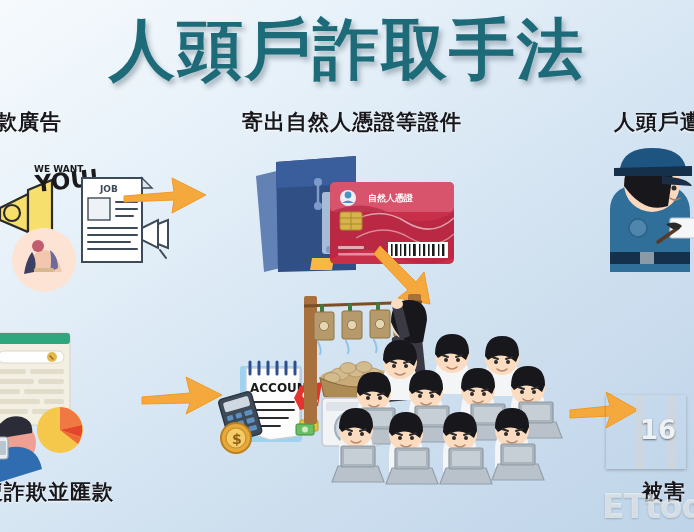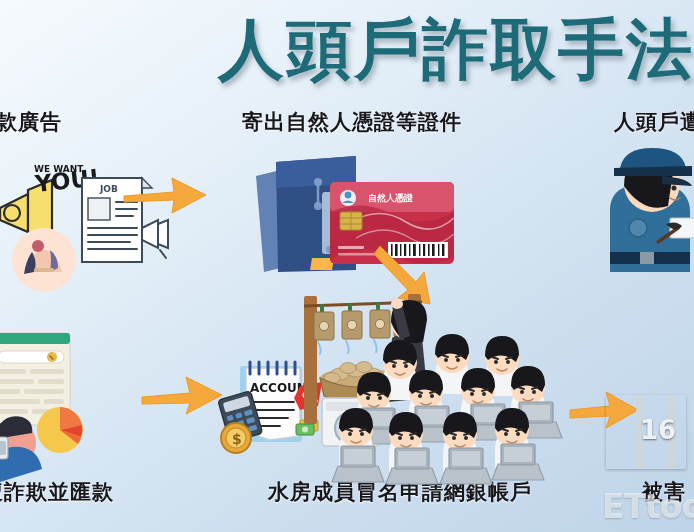--- a/index.html
+++ b/index.html
@@ -6,21 +6,21 @@
   body{
     width:694px;height:532px;overflow:hidden;
     font-family:"DejaVu Sans","Liberation Sans",sans-serif;
   }
   #stage{
     position:relative;width:694px;height:532px;overflow:hidden;
     background:linear-gradient(145deg,#f6fafd 0%,#eaf3fa 22%,#dbe9f5 45%,#cfe0ef 65%,#c6d9ec 85%,#bfd4e8 100%);
   }
   
   .title{
-    position:absolute;left:0;top:8px;width:694px;text-align:right;
+    position:absolute;left:0;top:8px;width:694px;text-align:center;
     font-size:66px;line-height:84px;font-weight:bold;letter-spacing:2px;
     color:#1d6b79;
     text-shadow:3px 4px 5px rgba(90,110,125,.45);
     white-space:nowrap;
   }
   
   .cap{
     position:absolute;font-size:21px;font-weight:bold;color:#17171c;
     white-space:nowrap;letter-spacing:1px;
     text-shadow:0 1px 2px rgba(255,255,255,.85);
@@ -60,21 +60,20 @@
 <body>
 
 <div id="stage">
 
   <div class="title">人頭戶詐取手法</div>
 
   <div class="cap cap-1">成貸款廣告</div>
   <div class="cap cap-2">寄出自然人憑證等證件</div>
   <div class="cap cap-3">人頭戶遭</div>
   <div class="cap cap-4">遭詐欺並匯款</div>
-  <div class="cap cap-5">水房成員冒名申請網銀帳戶</div>
   <div class="cap cap-6">被害</div>
 
   <div class="art" style="left:-8px;top:150px;">
     <svg width="190" height="135" viewBox="0 0 190 135">
 
       <g>
         <path d="M8 58 L36 44 L36 82 L8 70 Z" fill="#f7df6e" stroke="#2b2b2b" stroke-width="2.2"></path>
         <path d="M36 40 L60 30 L60 96 L36 86 Z" fill="#f7df6e" stroke="#2b2b2b" stroke-width="2.2"></path>
         <ellipse cx="20" cy="63" rx="8" ry="8" fill="none" stroke="#2b2b2b" stroke-width="2.2"></ellipse>
         <path d="M8 66 L2 72" stroke="#2b2b2b" stroke-width="2.2" stroke-linecap="round"></path>

